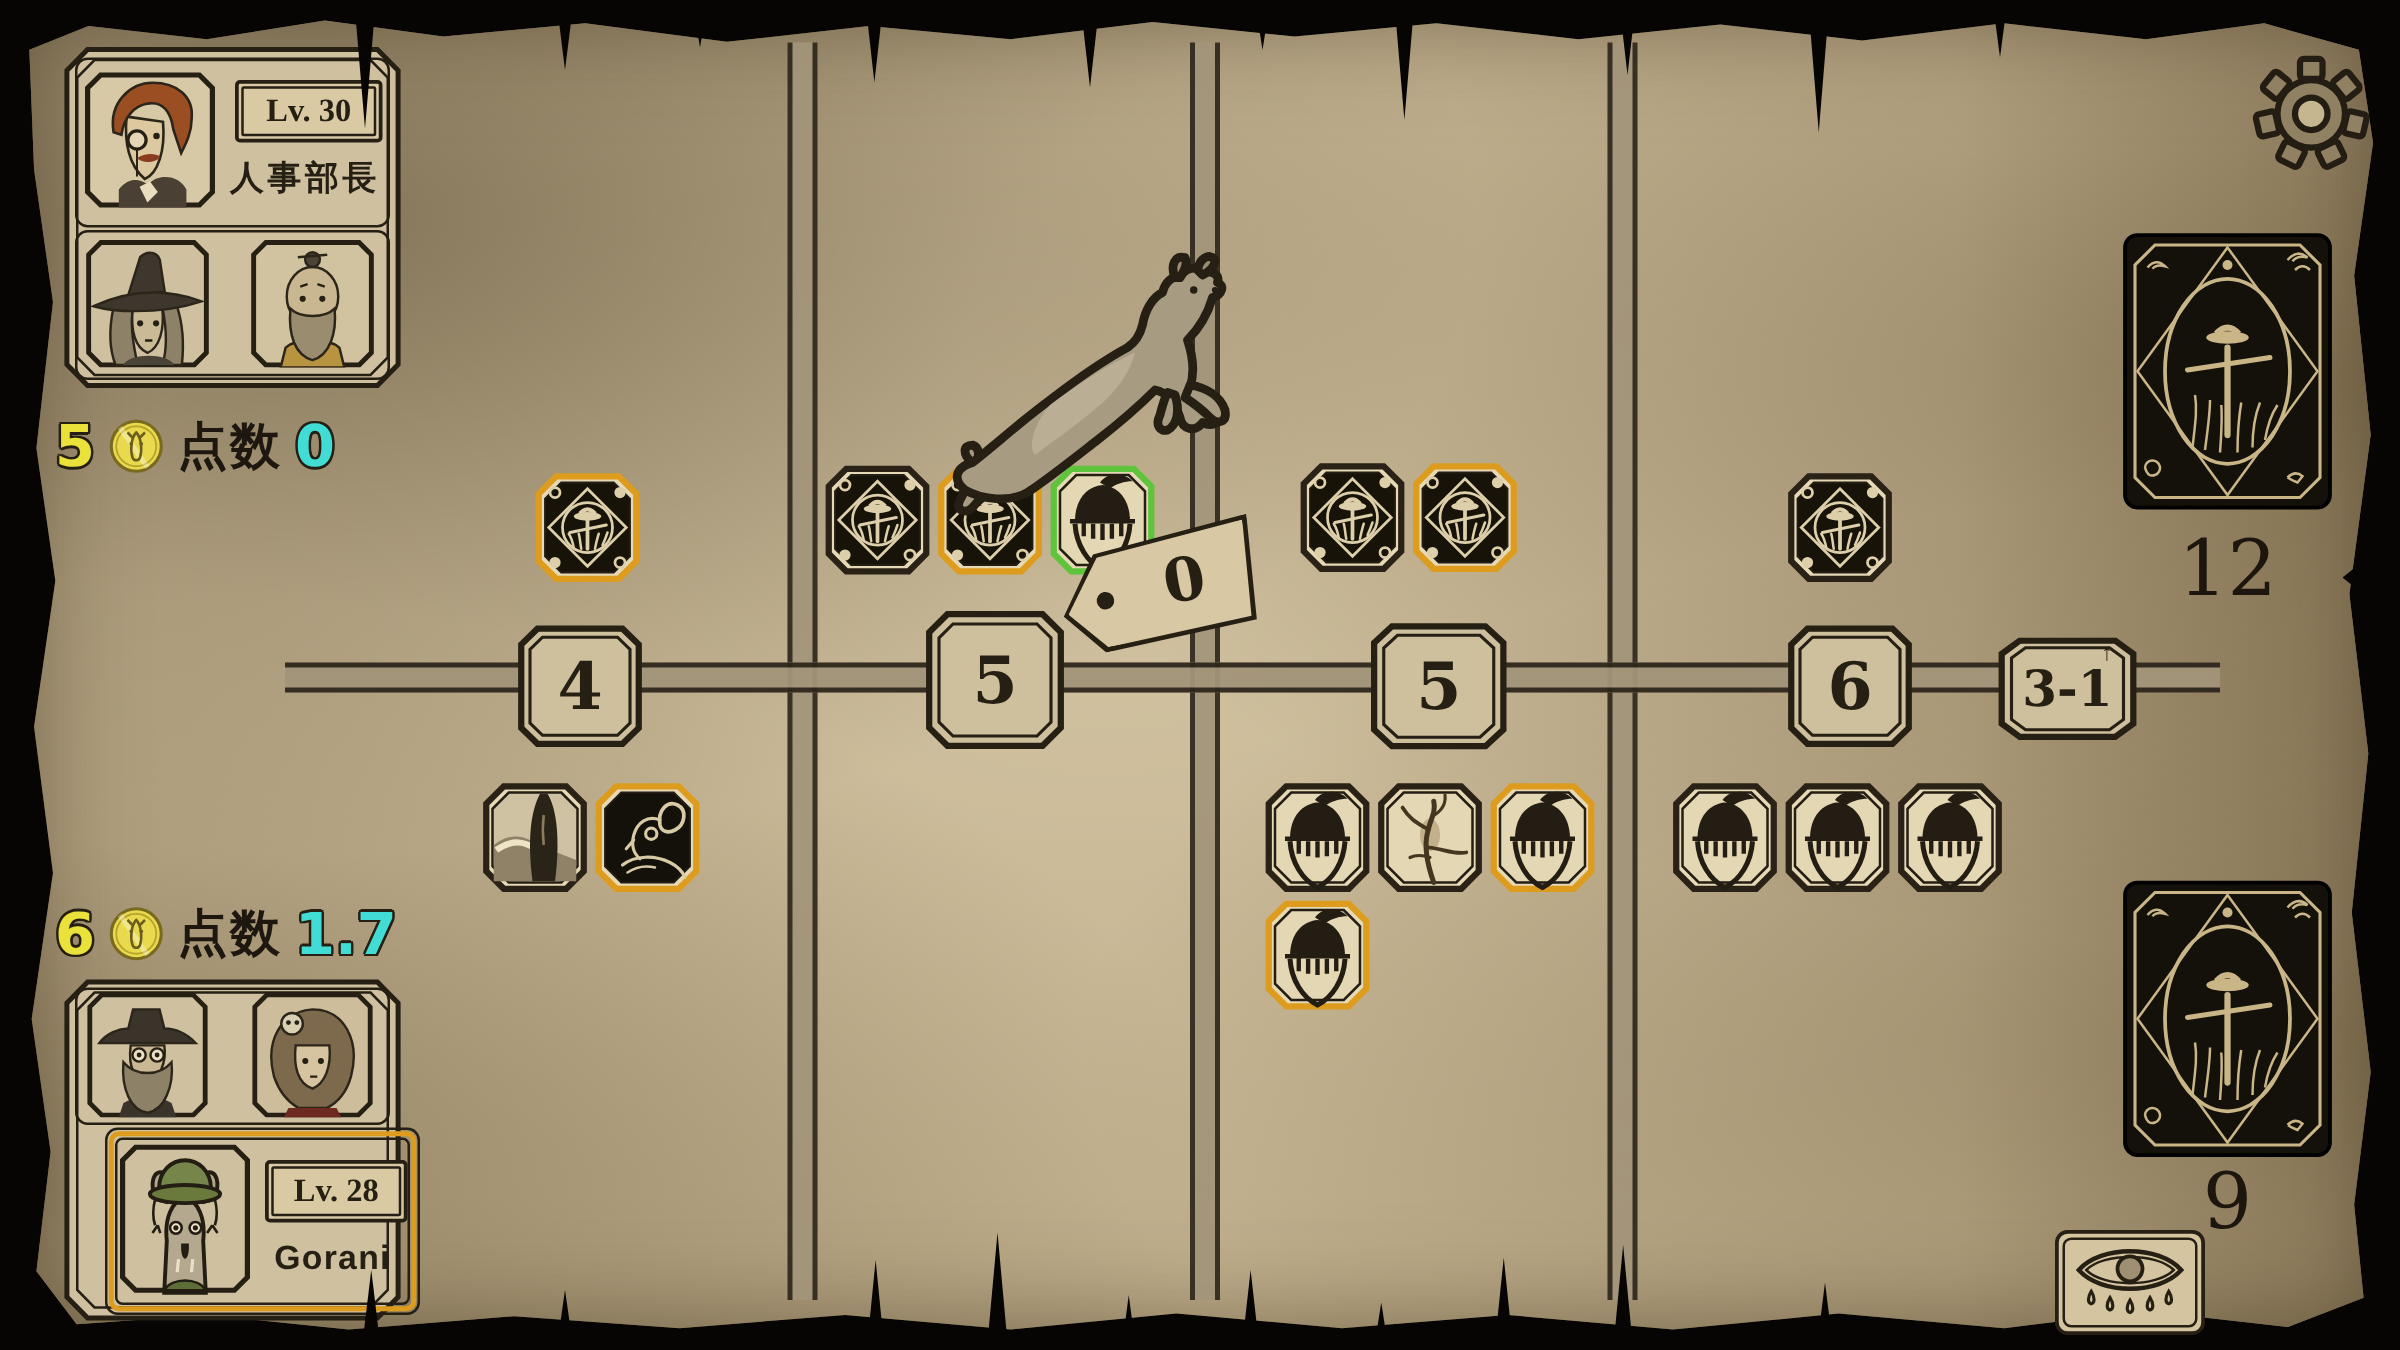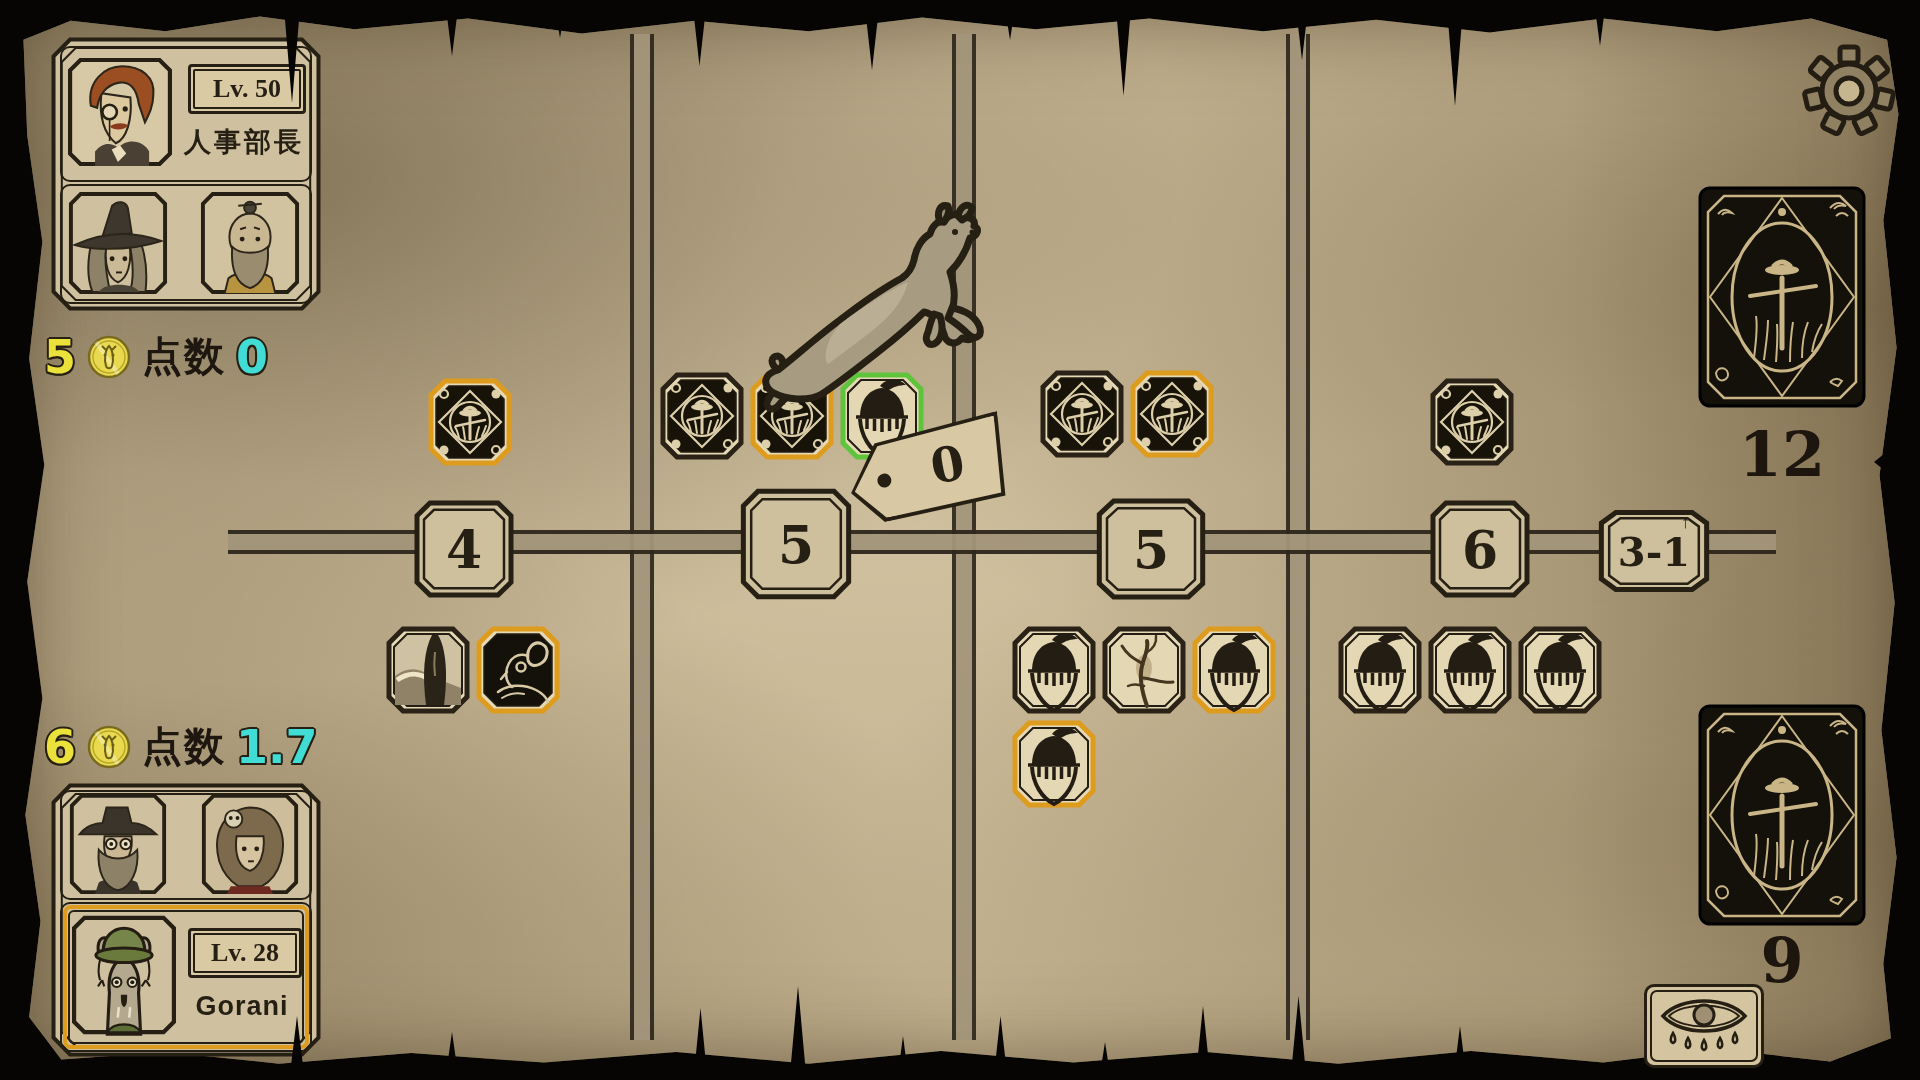--- a/index.html
+++ b/index.html
@@ -48,21 +48,21 @@
      clip-path:polygon(0% 62%,20% 12%,100% 0%,96% 94%,18% 100%);}
   #price-tag .tag-in{position:absolute;inset:4px;background:#d8c9a4;
      clip-path:polygon(0% 62%,20% 12%,100% 0%,96% 94%,18% 100%);}
   #price-tag .hole{position:absolute;left:28px;top:42px;width:14px;height:14px;border-radius:50%;background:var(--ink);}
   #price-tag .tval{position:absolute;left:50px;top:6px;right:8px;bottom:8px;display:flex;align-items:center;justify-content:center;
      font-family:"DejaVu Serif",serif;font-size:48px;font-weight:bold;color:var(--ink);}
   
   .panel{position:absolute;z-index:6;}
   .panel > svg.frame{position:absolute;inset:0;width:100%;height:100%;}
   .row-frame{position:absolute;border:2px solid var(--ink);border-radius:10px;}
-  .row-frame.orange{border:2px solid var(--ink);}
+  .row-frame.orange{border:2px solid var(--ink);margin-left:24px;}
   .row-frame.orange::before{content:"";position:absolute;inset:1px;border:4px solid var(--orange);border-radius:8px;}
   .row-frame.orange::after{content:"";position:absolute;inset:6px;border:2px solid var(--ink);border-radius:6px;}
   .portrait{position:absolute;}
   .portrait svg{position:absolute;inset:0;width:100%;height:100%;}
   .badge{position:absolute;background:#d9caa4;border:3px solid var(--ink);border-radius:4px;
          display:flex;align-items:center;justify-content:center;}
   .badge::before{content:"";position:absolute;inset:2px;border:2px solid var(--ink);border-radius:2px;}
   .badge span{font-size:26px;font-weight:bold;color:var(--ink);font-family:"Liberation Serif",serif;}
   .ptitle{position:absolute;display:flex;align-items:center;justify-content:center;
           color:var(--ink);font-weight:bold;}
@@ -71,21 +71,21 @@
   .score-row .num{font-family:"DejaVu Sans",sans-serif;font-size:46px;font-weight:bold;line-height:1;}
   .score-row .lbl{font-size:40px;font-weight:bold;color:#1d1710;line-height:1;letter-spacing:2px;font-family:Liberation Serif, serif;}
   .yellow{color:#eae13a;} .cyan{color:#41ddd5;}
   .outl{text-shadow:2px 0 0 var(--ink),-2px 0 0 var(--ink),0 2px 0 var(--ink),0 -2px 0 var(--ink),
         1.5px 1.5px 0 var(--ink),-1.5px 1.5px 0 var(--ink),1.5px -1.5px 0 var(--ink),-1.5px -1.5px 0 var(--ink);}
   .coin{width:46px;height:46px;flex:0 0 auto;}
   
   .deck{position:absolute;width:168px;height:222px;z-index:4;}
   .deck svg{position:absolute;inset:0;width:100%;height:100%;}
   .deck-count{position:absolute;width:168px;height:80px;display:flex;align-items:center;justify-content:center;
-      font-family:"DejaVu Serif",serif;font-size:62px;font-weight:bold;color:#1d160e;z-index:4;}
+      font-family:"DejaVu Serif",serif;font-size:62px;font-weight:normal;color:#1d160e;z-index:4;}
   #eye-btn{position:absolute;left:1644px;top:984px;width:114px;height:78px;background:#d4c5a0;
       border:3px solid var(--ink);border-radius:10px;z-index:6;}
   #eye-btn::before{content:"";position:absolute;inset:3px;border:2px solid var(--ink);border-radius:7px;}
   #eye-btn svg{position:absolute;inset:0;width:100%;height:100%;}
   #gear-btn{position:absolute;left:1802px;top:44px;width:94px;height:94px;z-index:6;}
   #goat{position:absolute;left:744px;top:186px;width:282px;height:236px;z-index:5;}
 </style>
 </head>
 <body>
 
@@ -471,21 +471,21 @@
         <path d="M42,88 L50,84 L56,92 L48,100 Z" fill="#e8ddbc"></path>
         <path d="M32,34 C30,54 34,72 46,82 C56,78 62,60 60,38 Z" fill="#dcc9a0" stroke="#2c251a" stroke-width="2"></path>
         <path d="M22,46 C18,22 36,8 52,8 C70,8 84,18 82,36 C82,46 78,54 74,62 L68,44 C66,30 60,22 48,24 C38,26 30,34 28,48 Z" fill="#9a4e22" stroke="#2c251a" stroke-width="2"></path>
         <circle cx="40" cy="52" r="7" fill="rgba(255,255,255,0.25)" stroke="#261f14" stroke-width="2.5"></circle>
         <line x1="40" y1="59" x2="40" y2="80" stroke="#261f14" stroke-width="1.5"></line>
         <circle cx="55" cy="49" r="2.5" fill="#261f14"></circle>
         <path d="M40,66 C46,62 54,62 58,65 C54,70 44,70 40,66 Z" fill="#8a3c1e"></path>
       </svg>
     </div>
     <div class="badge" style="left:140px;top:30px;width:112px;height:44px">
-      <span>Lv. 50</span>
+      <span>Lv. 30</span>
     </div>
     <div class="ptitle" style="left:132px;top:86px;width:128px;height:44px;font-size:27px;letter-spacing:3px">人事部長</div>
 
     <div class="portrait" style="left:20px;top:158px;width:100px;height:102px">
       <svg viewBox="0 0 100 104">
         <polygon points="12,2 88,2 98,12 98,92 88,102 12,102 2,92 2,12" fill="#cfc0a0" stroke="#261f14" stroke-width="4"></polygon>
         <path d="M22,56 C18,76 20,92 24,102 L42,102 C38,84 36,68 38,58 Z" fill="#8d8268" stroke="#2c251a" stroke-width="2"></path>
         <path d="M62,54 C66,74 66,90 62,102 L78,102 C80,84 78,66 74,54 Z" fill="#8d8268" stroke="#2c251a" stroke-width="2"></path>
         <path d="M38,56 C36,74 40,88 50,92 C60,88 64,72 62,56 Z" fill="#cabb96" stroke="#2c251a" stroke-width="2"></path>
         <path d="M34,46 L44,14 C50,8 58,10 60,16 L64,42 Z" fill="#3d372e" stroke="#2c251a" stroke-width="2"></path>

